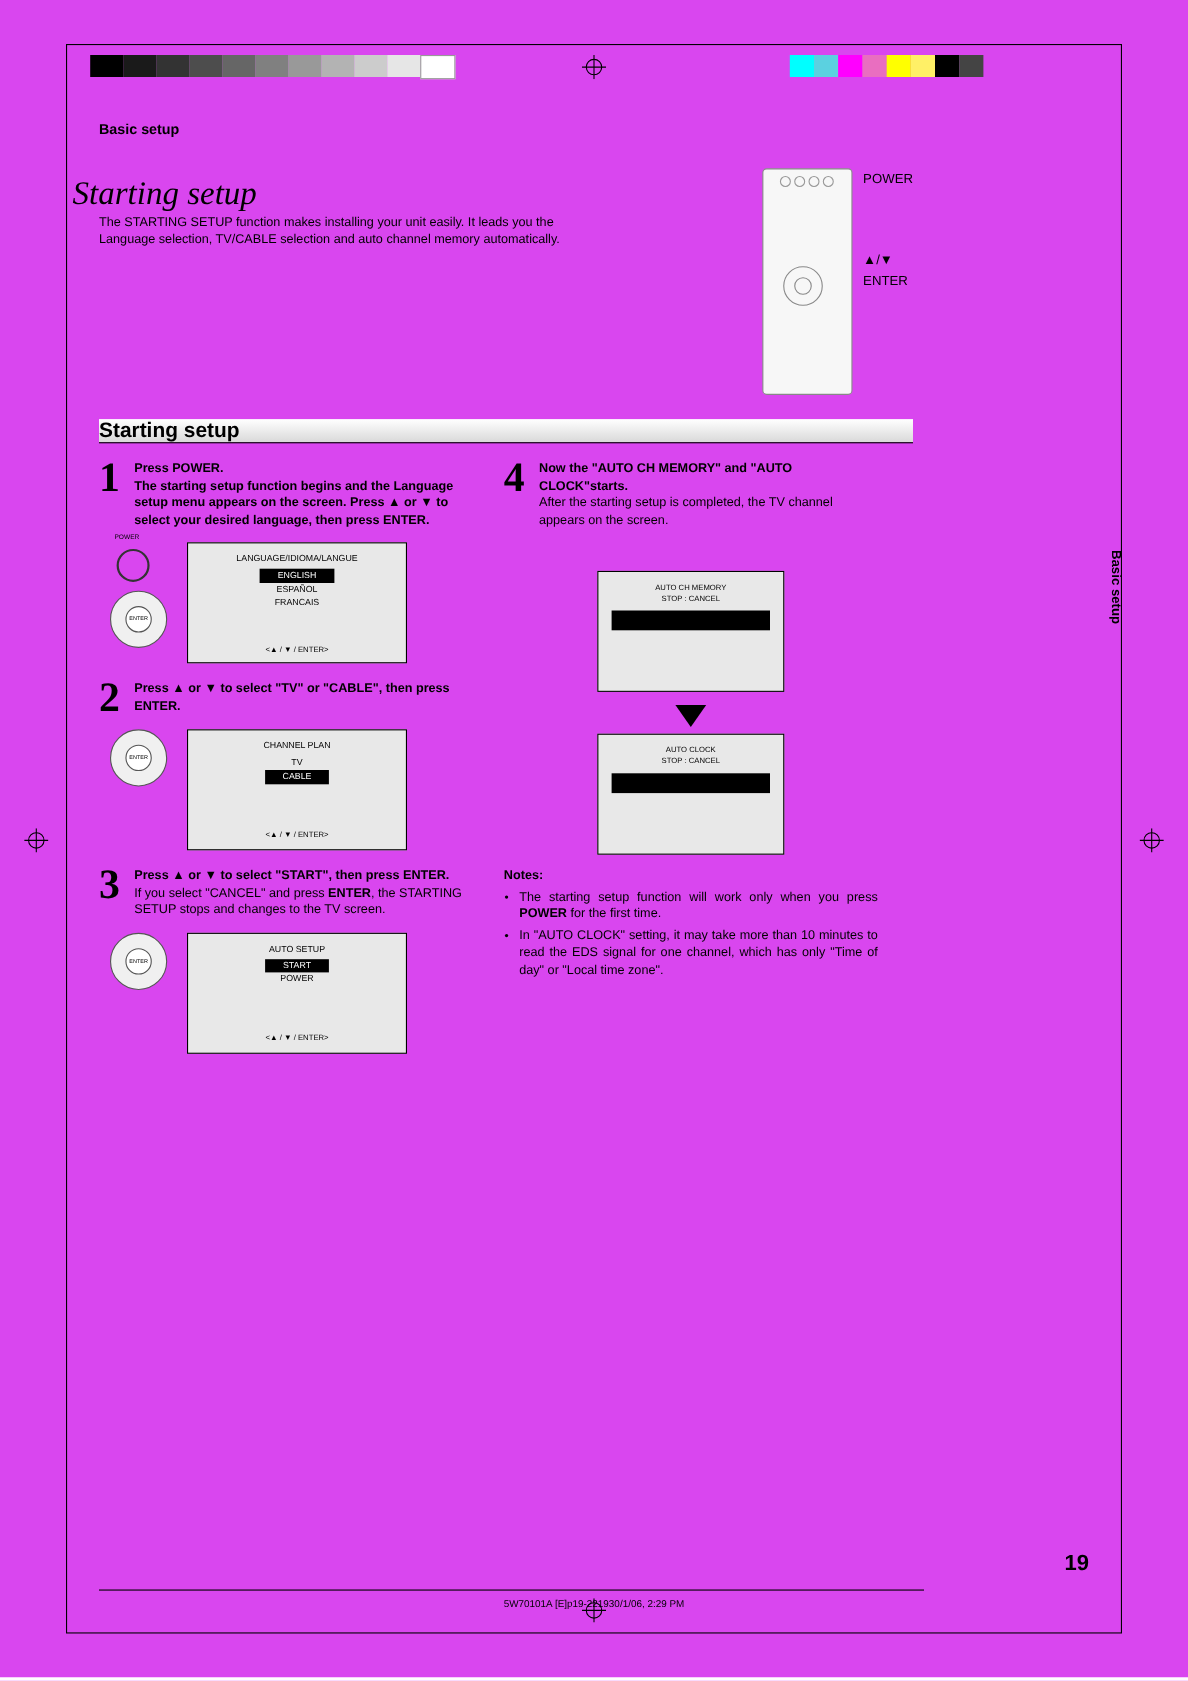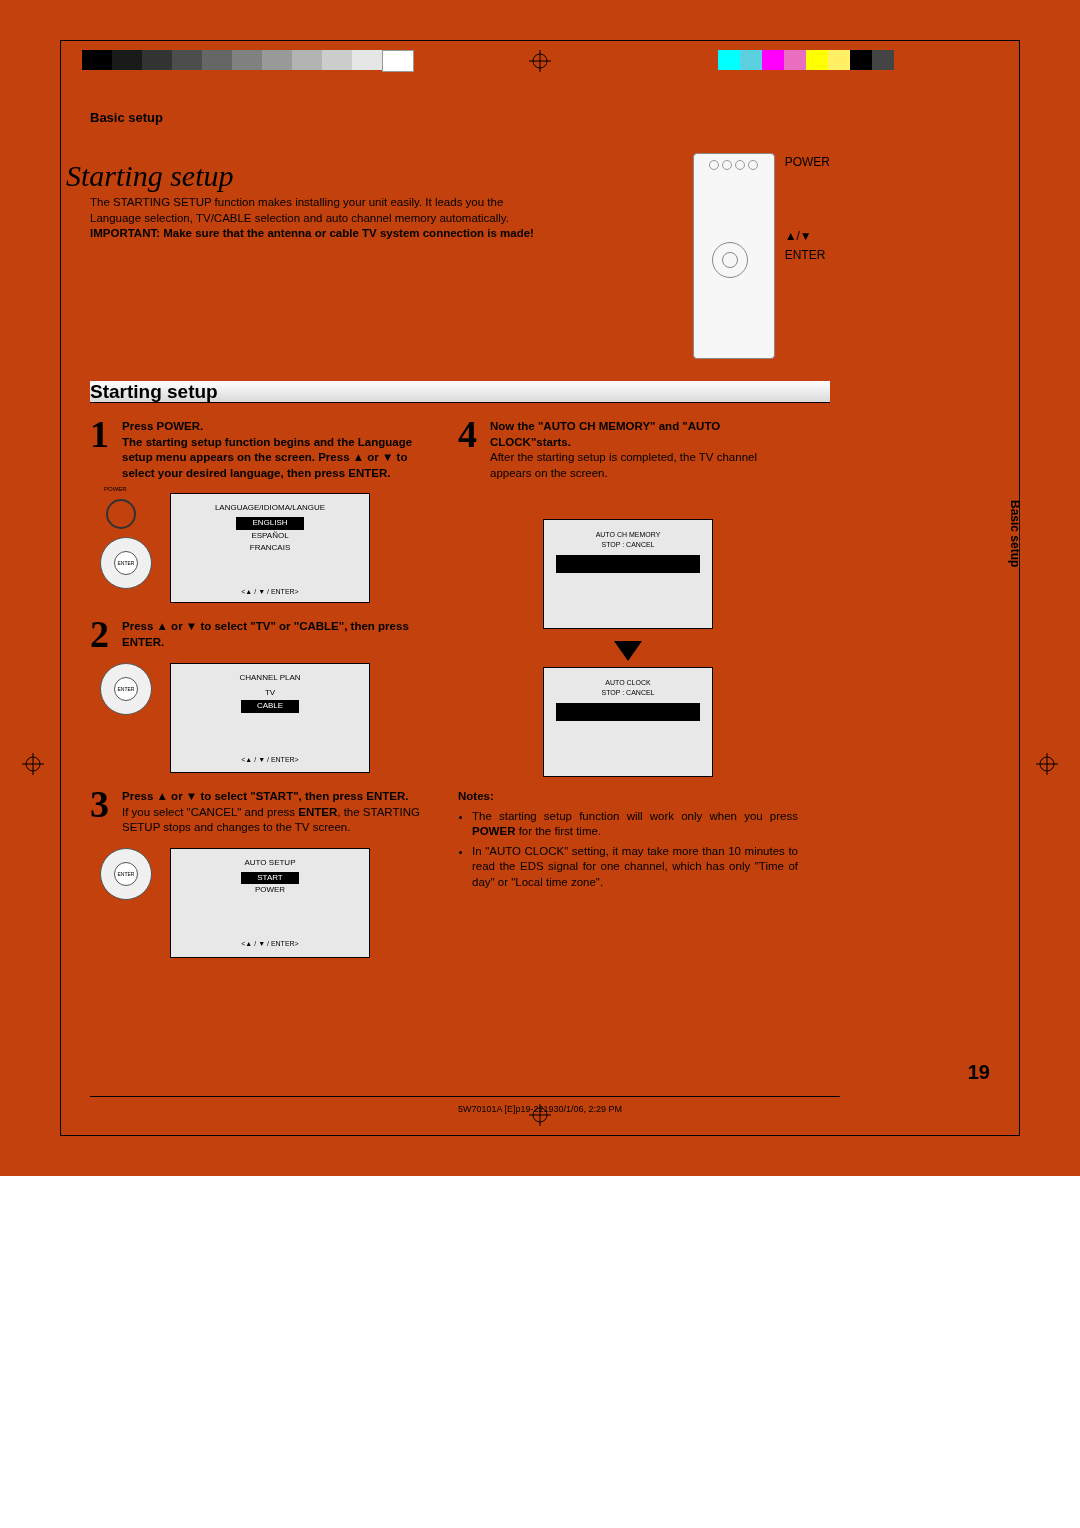--- a/index.html
+++ b/index.html
@@ -1,19 +1,19 @@
 <!DOCTYPE html>
 <html><head>
 <meta charset="utf-8">
 <style>
 body {
   font-family: Arial, Helvetica, sans-serif;
   margin:0; padding:0; background:#fff;
 }
-.page { width:1080px; height:1176px; position:relative; background:#c2410c; }
+.page { width:1080px; height:1525px; position:relative; background:#d946ef; }
 .crop-lines { position:absolute; left:60px; right:60px; top:40px; bottom:40px;
   border:0.5px solid #000; }
 .colorbar { position:absolute; top:50px; left:82px; display:flex; }
 .colorbar div { width:30px; height:20px; }
 .colorbar2 { position:absolute; top:50px; right:186px; display:flex; }
 .colorbar2 div { width:22px; height:20px; }
 .reg-top,.reg-bot,.reg-left,.reg-right { position:absolute; width:22px; height:22px; }
 .reg-top { left:529px; top:50px; }
 .reg-bot { left:529px; bottom:50px; }
 .reg-left { left:22px; top:753px; }
@@ -131,21 +131,20 @@
     <div class="header">Basic setup</div>
 
     <div class="intro-wrap">
       <div style="flex:1">
         <div class="title-italic">
           <div class="red-circle"></div>
           <span>Starting setup</span>
         </div>
         <div class="intro">
           <div>The STARTING SETUP function makes installing your unit easily. It leads you the Language selection, TV/CABLE selection and auto channel memory automatically.</div>
-          <div class="bold">IMPORTANT: Make sure that the antenna or cable TV system connection is made!</div>
         </div>
       </div>
       <div style="display:flex;gap:10px">
         <div class="remote">
           <div style="display:flex;gap:3px;flex-wrap:wrap;justify-content:center">
             <span style="width:8px;height:8px;border:0.5px solid #999;border-radius:50%"></span>
             <span style="width:8px;height:8px;border:0.5px solid #999;border-radius:50%"></span>
             <span style="width:8px;height:8px;border:0.5px solid #999;border-radius:50%"></span>
             <span style="width:8px;height:8px;border:0.5px solid #999;border-radius:50%"></span>
           </div>

